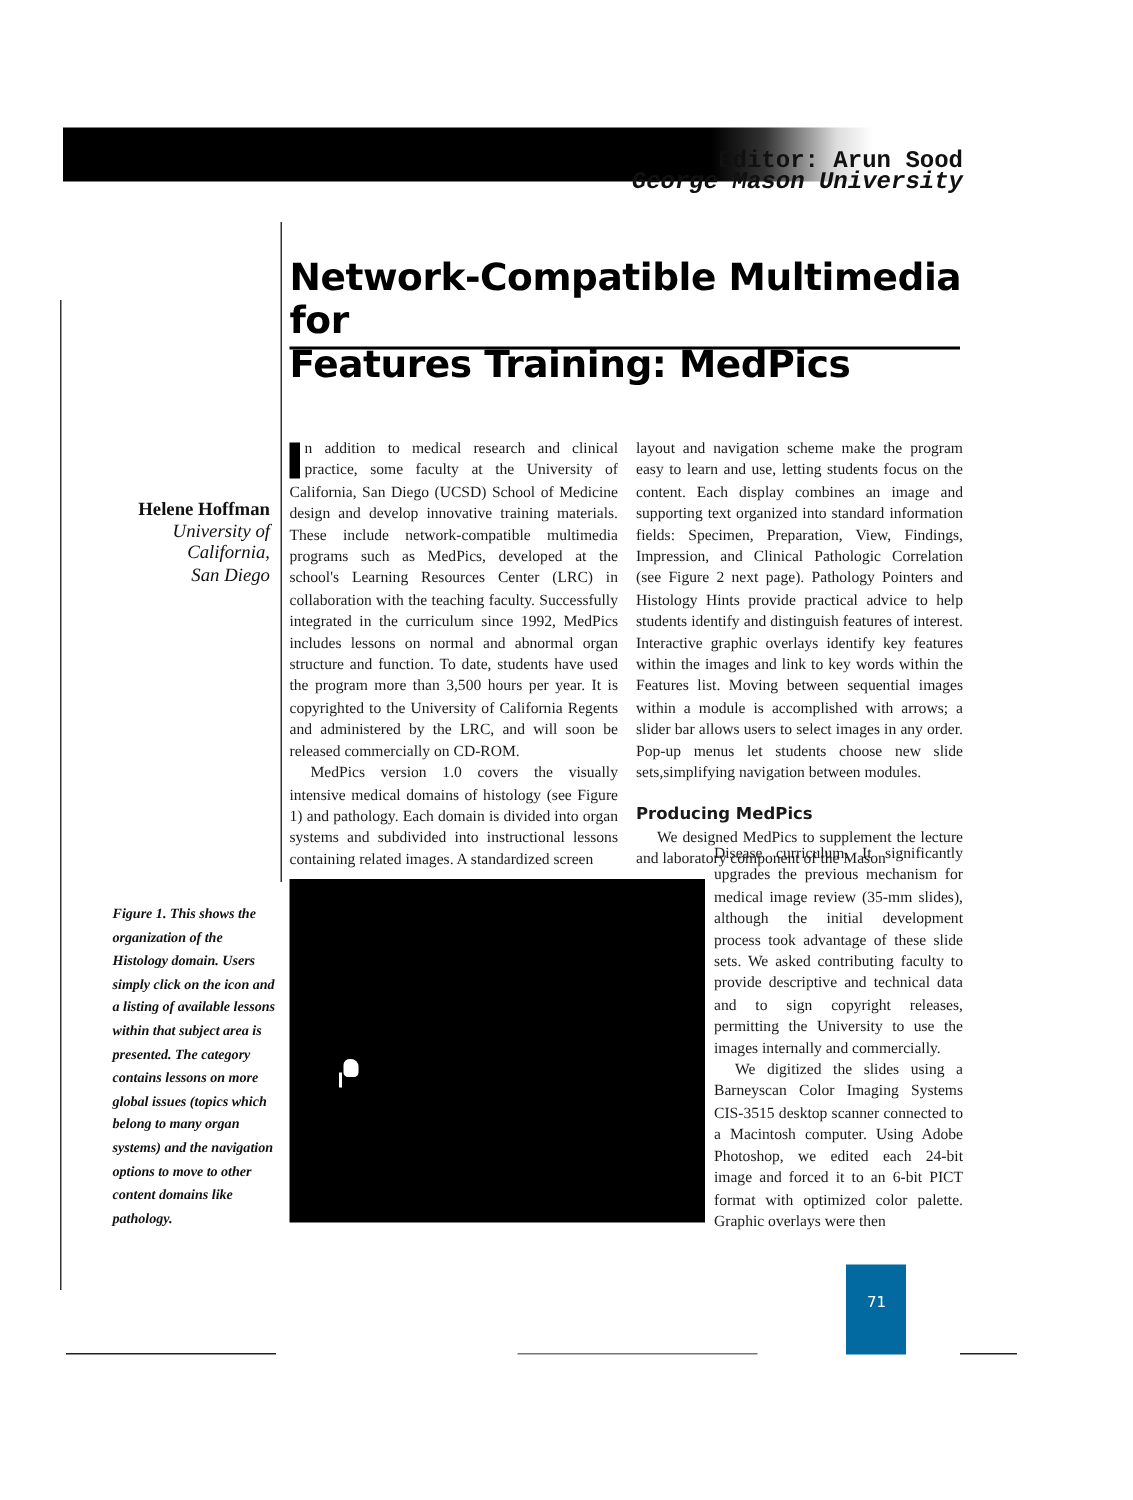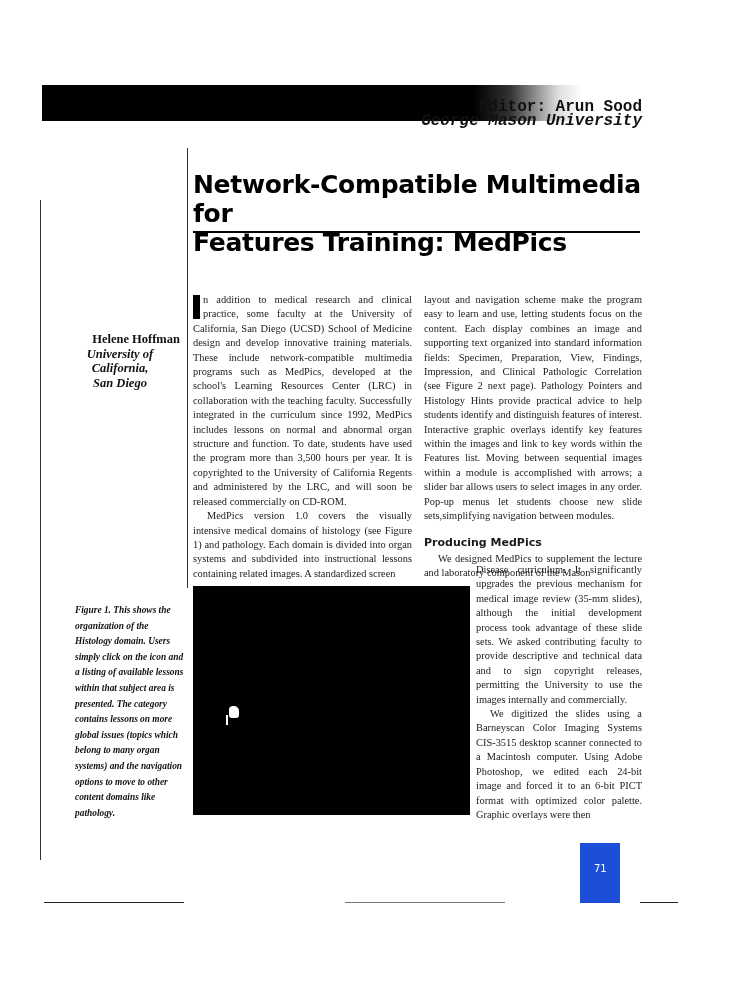--- a/index.html
+++ b/index.html
@@ -20,21 +20,21 @@
 
   
   .title { left: 193px; top: 170px; width: 450px; font-family: "DejaVu Sans", "Liberation Sans", sans-serif;
     font-weight: bold; font-size: 25px; line-height: 29px; letter-spacing: -0.3px; color: #000; }
   .title-rule { left: 193px; top: 231px; width: 447px; height: 2px; background: #000; }
 
   
   .author { left: 60px; top: 332px; width: 120px; text-align: right;
     font-family: "Liberation Serif", serif; font-size: 12.5px; line-height: 14.5px; }
   .author-name { font-weight: bold; }
-  .author-aff { font-style: italic; font-weight: bold; text-align: center; }
+  .author-aff { font-style: italic; font-weight: normal; }
 
   
   .col { font-family: "Liberation Serif", serif; font-size: 10.4px; line-height: 14.4px;
     text-align: justify; color: #1a1a1a; }
   .col p { margin: 0; }
   .col p.indent { text-indent: 14px; }
   .col1 { left: 193px; top: 293px; width: 219px; }
   .col2 { left: 424px; top: 293px; width: 218px; }
   .col2b { left: 476px; top: 563px; width: 166px; }
   .dropcap { float: left; font-family: "DejaVu Sans", sans-serif; font-weight: bold;
@@ -44,21 +44,21 @@
     font-size: 11px; margin: 12px 0 2px 0; }
 
   
   .figure-img { left: 193px; top: 586px; width: 277px; height: 229px; background: #000; }
   .figure-icon { left: 36px; top: 120px; width: 10px; height: 12px; background: #fff; border-radius: 4px 5px 3px 3px; }
   .figure-icon-stem { left: 33px; top: 129px; width: 2px; height: 10px; background: #fff; }
   .caption { left: 75px; top: 603px; width: 112px; font-family: "Liberation Serif", serif;
     font-style: italic; font-weight: bold; font-size: 9.4px; line-height: 15.6px; color: #111; }
 
   
-  .page-box { left: 580px; top: 843px; width: 40px; height: 60px; background: #1d4ed8; }
+  .page-box { left: 564px; top: 843px; width: 40px; height: 60px; background: #0369a1; }
   .page-num { left: 14px; top: 20px; color: #fff; font-family: "DejaVu Sans", sans-serif; font-size: 10px; }
 
   
   .hrule { height: 1px; background: #222; }
 </style>
 </head>
 <body>
 
 <div class="abs header-band"></div>
 <div class="abs editor-block">

